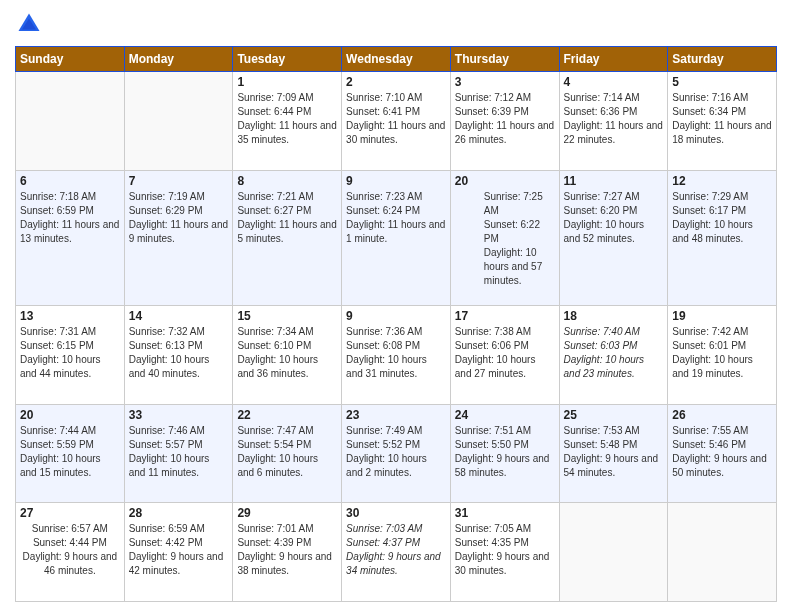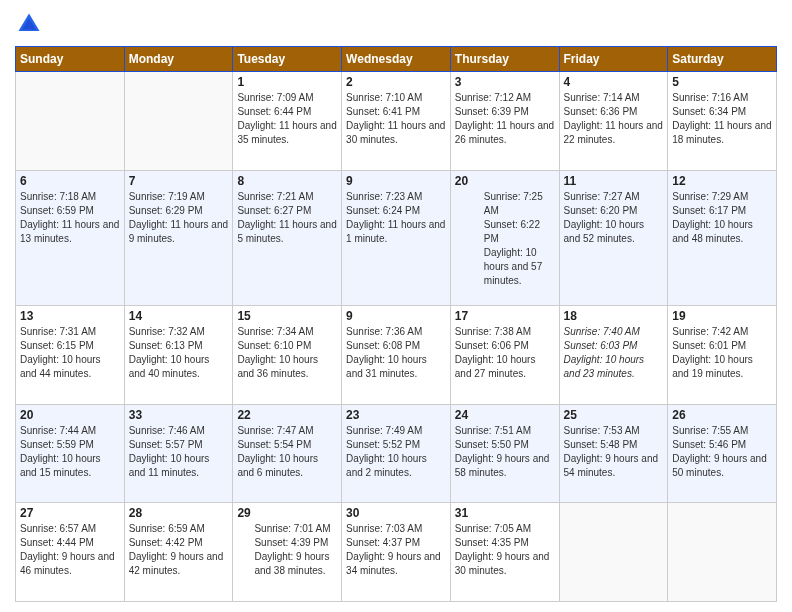--- a/index.html
+++ b/index.html
@@ -291,39 +291,39 @@
           <td>
             <span class="day-number">26</span>
             <div class="cell-text" style="white-space: pre-line;">Sunrise: 7:55 AM
 Sunset: 5:46 PM
 Daylight: 9 hours and 50 minutes.</div>
           </td>
         </tr>
         <tr>
           <td>
             <span class="day-number">27</span>
-            <div class="cell-text" style="white-space: pre-line;">Sunrise: 6:57 AM
+            <div class="cell-text" style="white-space: pre-line; text-align: center;">Sunrise: 6:57 AM
 Sunset: 4:44 PM
 Daylight: 9 hours and 46 minutes.</div>
           </td>
           <td>
             <span class="day-number">28</span>
             <div class="cell-text" style="white-space: pre-line;">Sunrise: 6:59 AM
 Sunset: 4:42 PM
 Daylight: 9 hours and 42 minutes.</div>
           </td>
           <td>
             <span class="day-number">29</span>
-            <div class="cell-text" style="white-space: pre-line; margin-left: 17px;">Sunrise: 7:01 AM
+            <div class="cell-text" style="white-space: pre-line;">Sunrise: 7:01 AM
 Sunset: 4:39 PM
 Daylight: 9 hours and 38 minutes.</div>
           </td>
           <td>
             <span class="day-number">30</span>
-            <div class="cell-text" style="white-space: pre-line;">Sunrise: 7:03 AM
+            <div class="cell-text" style="white-space: pre-line; font-style: italic;">Sunrise: 7:03 AM
 Sunset: 4:37 PM
 Daylight: 9 hours and 34 minutes.</div>
           </td>
           <td>
             <span class="day-number">31</span>
             <div class="cell-text" style="white-space: pre-line;">Sunrise: 7:05 AM
 Sunset: 4:35 PM
 Daylight: 9 hours and 30 minutes.</div>
           </td>
           <td class="empty"></td>

